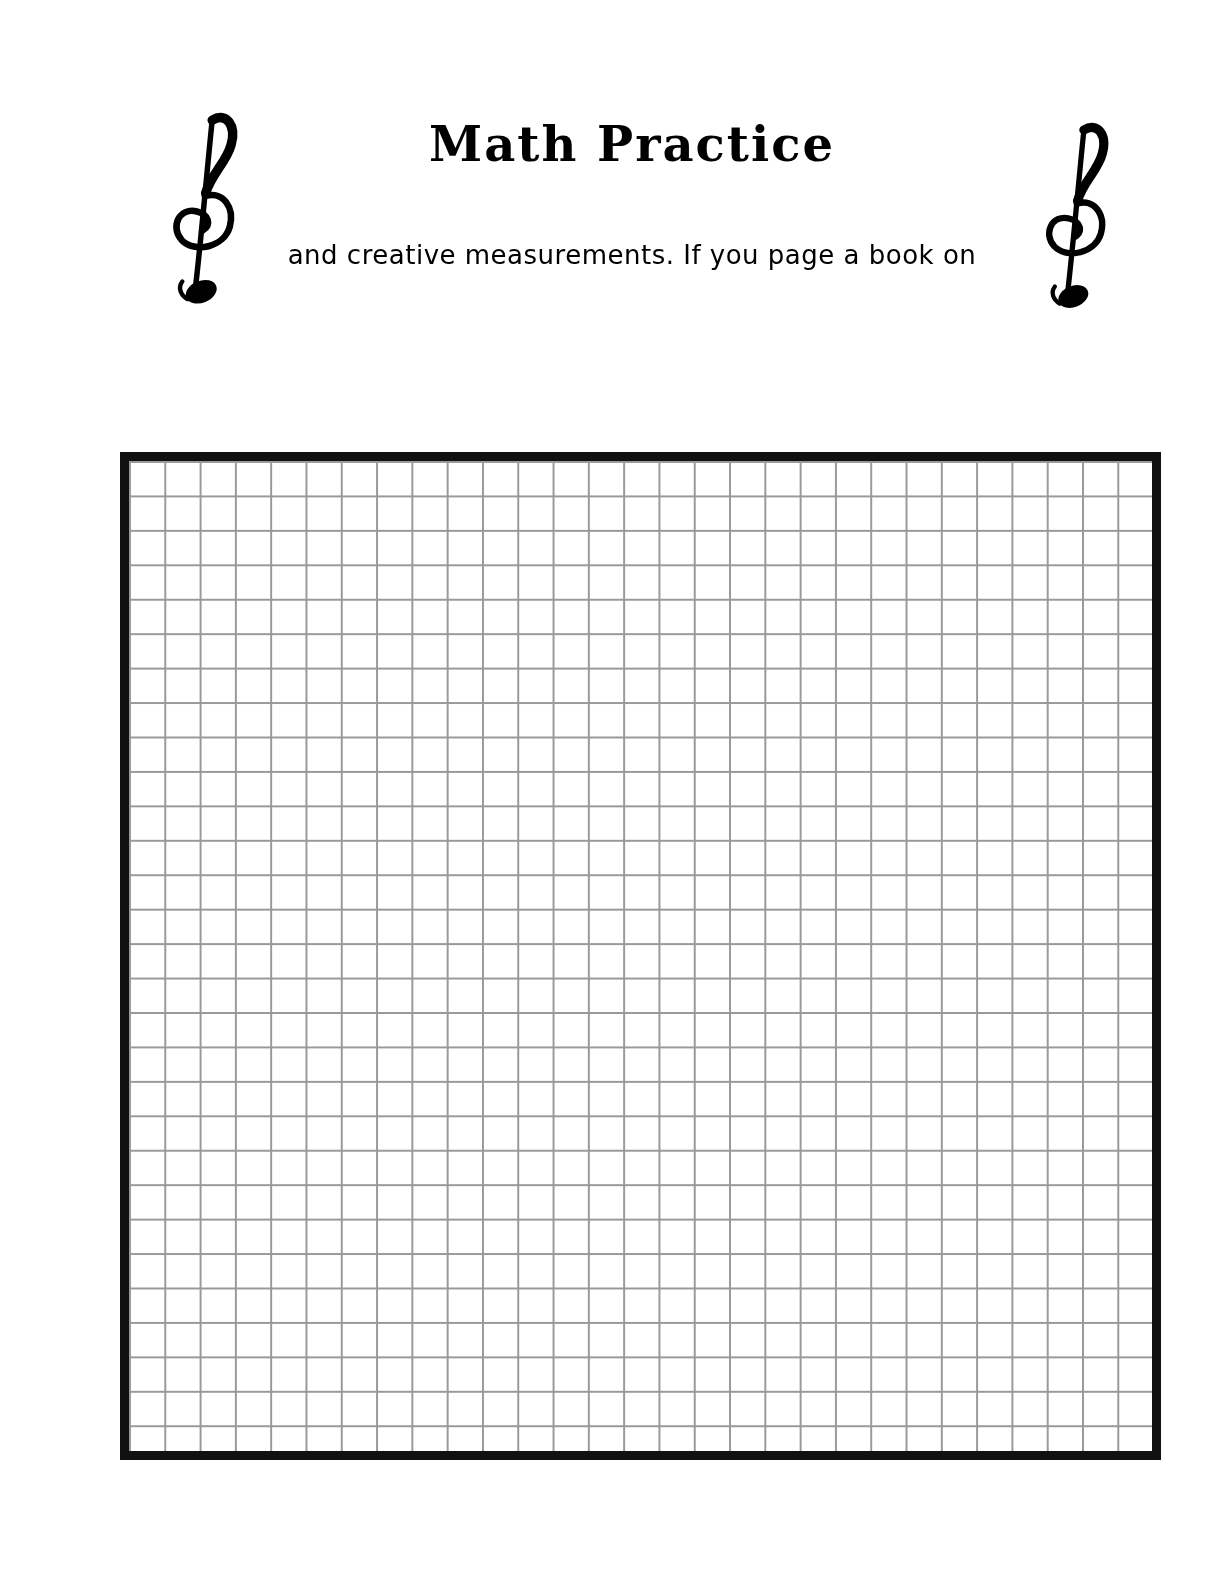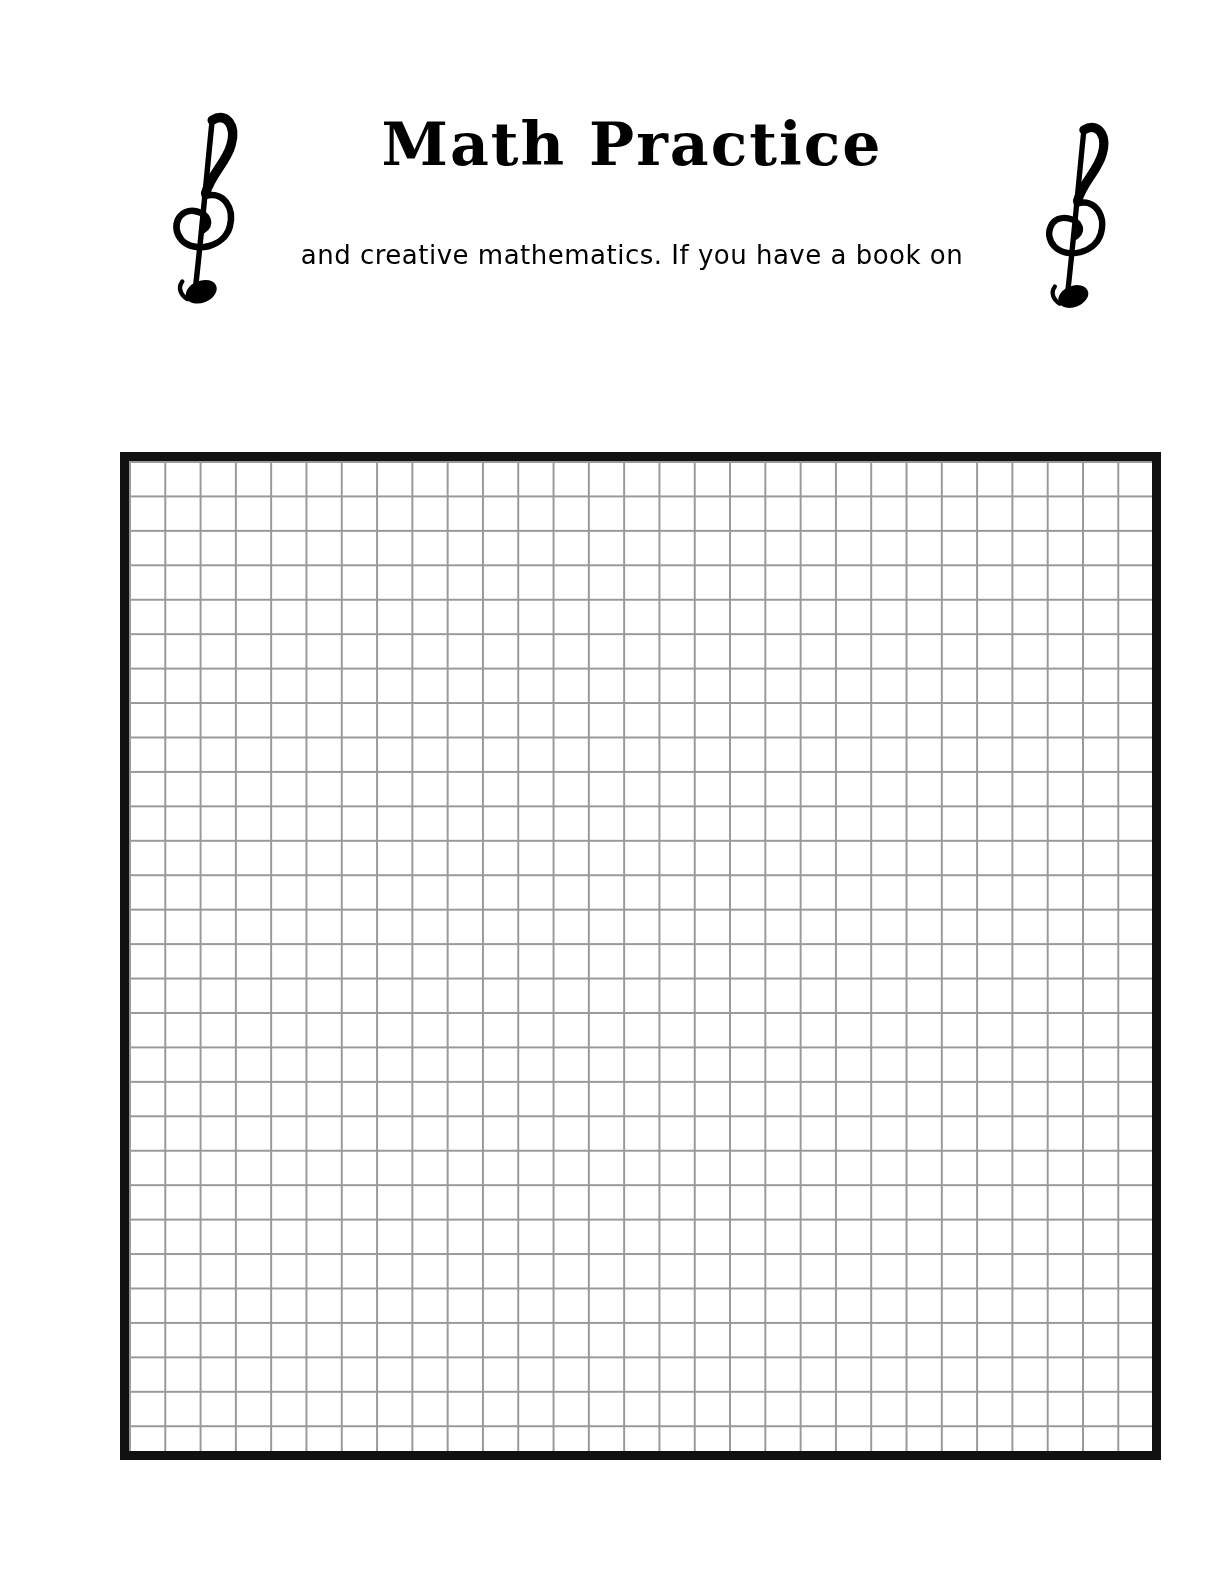--- a/index.html
+++ b/index.html
@@ -41,21 +41,21 @@
   .clef svg { width: 100%; height: 100%; display: block; }
   .page-title {
     position: absolute;
     top: 106px;
     left: 42px;          
     width: 1180px;
     margin: 0;
     text-align: center;
     font-family: "DejaVu Serif", serif;
     font-weight: bold;
-    font-size: 60px;
+    font-size: 48px;
     line-height: 76px;
     letter-spacing: 2px;
     color: #000000;
     white-space: nowrap;
   }
   .instructions {
     position: absolute;
     top: 228px;
     left: 42px;          
     width: 1180px;
@@ -100,21 +100,21 @@
           <path d="M54 118 C79 110 95 134 88 160 C80 188 40 197 22 178 C6 160 19 133 43 139 C60 143 63 158 51 165" stroke-width="9"></path>
           <path d="M30 259 C20 253 17 243 23 235" stroke-width="6"></path>
         </g>
         <ellipse cx="49" cy="249" rx="22" ry="15" transform="rotate(-22 49 249)" fill="#000000"></ellipse>
       </svg>
     </span>
 
     <h1 class="page-title">Math Practice</h1>
 
     <div class="instructions">
-      <p>and creative mathematics. If you have a book on</p>
+      <p>and creative measurements. If you page a book on</p>
     </div>
 
     <span class="clef clef-right">
       <svg viewBox="0 0 100 285" xmlns="http://www.w3.org/2000/svg" aria-hidden="true">
         <g fill="none" stroke="#000000" stroke-linecap="round">
           <path d="M64 14 C58 70 50 165 41 244" stroke-width="7.5"></path>
           <path d="M64 14 C84 2 97 22 90 47 C84 71 63 87 55 114" stroke-width="13"></path>
           <path d="M54 118 C79 110 95 134 88 160 C80 188 40 197 22 178 C6 160 19 133 43 139 C60 143 63 158 51 165" stroke-width="9"></path>
           <path d="M30 259 C20 253 17 243 23 235" stroke-width="6"></path>
         </g>

